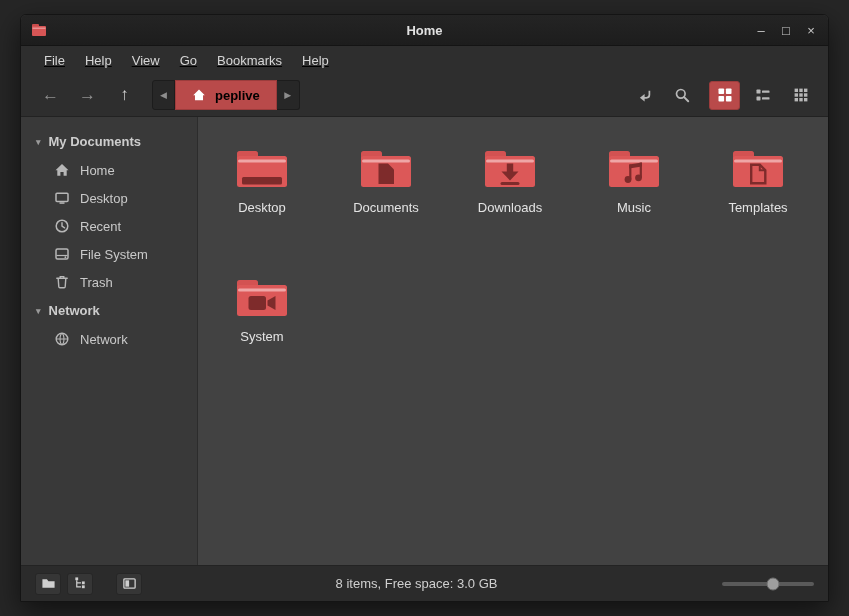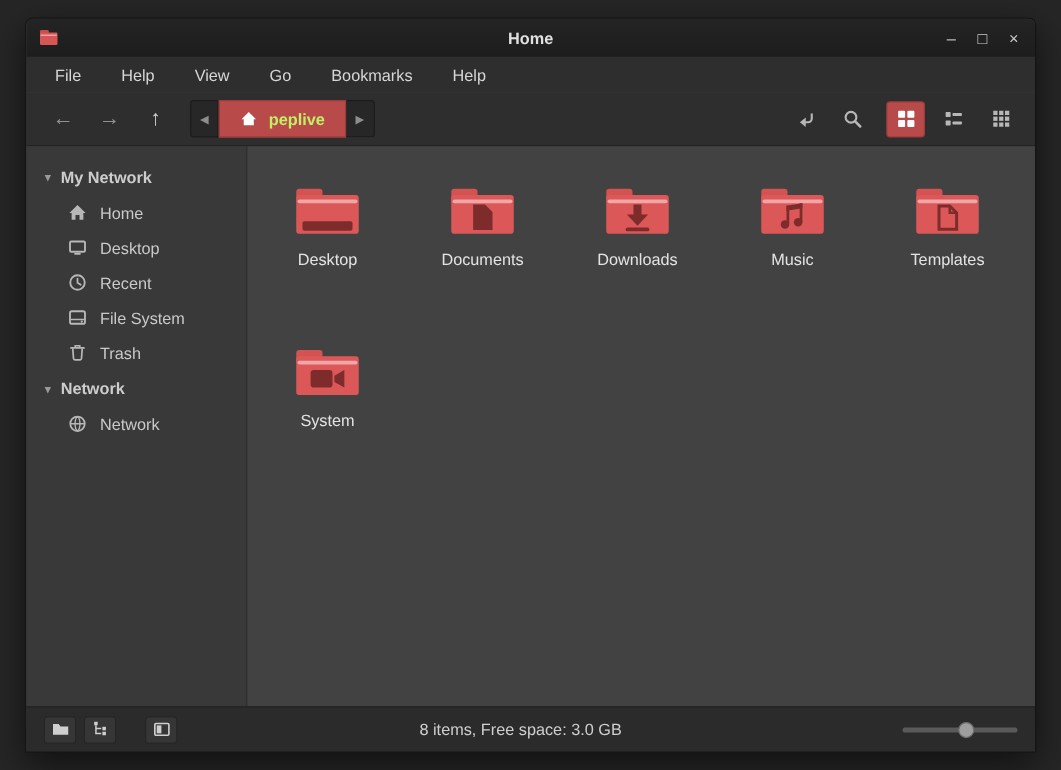--- a/index.html
+++ b/index.html
@@ -23,36 +23,36 @@
     display: flex; align-items: center; padding: 0 10px;
   }
   .app-icon { width: 16px; height: 16px; display: inline-flex; }
   .title { position: absolute; left: 0; right: 0; text-align: center; font-size: 13px;
            font-weight: bold; color: #e1e1e1; pointer-events: none; }
   .win-controls { margin-left: auto; display: flex; gap: 11px; z-index: 1; }
   .win-btn { color: #c9c9c9; font-size: 13px; width: 14px; text-align: center; cursor: default; line-height: 1; }
 
   
   .menubar { flex: none; height: 28px; background: #2e2e2e;
-             display: flex; align-items: center; padding: 0 14px; gap: 14px; }
+             display: flex; align-items: center; padding: 0 14px; gap: 2px; text-decoration: underline; }
   .menu-item { padding: 5px 9px; font-size: 13px; color: #d6d6d6; border-radius: 2px; }
 
   
   .toolbar { flex: none; height: 43px; background: #2e2e2e; border-bottom: 1px solid #222;
              display: flex; align-items: center; padding: 0 12px; gap: 2px; }
   .nav-btn { width: 35px; height: 30px; display: flex; align-items: center; justify-content: center;
              font-size: 17px; color: #d2d2d2; border-radius: 3px; }
   .nav-btn.dim { color: #919191; }
   .crumbs { display: flex; margin-left: 8px; height: 30px; }
   .crumb-nav { width: 23px; display: flex; align-items: center; justify-content: center;
                background: #272727; border: 1px solid #1c1c1c; color: #8d8d8d; font-size: 9px; }
   .crumb-nav.left  { border-radius: 3px 0 0 3px; }
   .crumb-nav.right { border-radius: 0 3px 3px 0; border-left: none; }
   .crumb.current { display: flex; align-items: center; gap: 9px; padding: 0 16px;
-                   background: #b94a4a; border: 1px solid #9c3c3c; color: #bef264;
+                   background: #b94a4a; border: 1px solid #9c3c3c; color: #000000;
                    font-weight: bold; font-size: 13px; }
   .spacer { flex: 1; }
   .tool-btn { width: 35px; height: 30px; display: flex; align-items: center; justify-content: center; border-radius: 3px; }
   .view-group { display: flex; gap: 7px; margin-left: 8px; }
   .view-btn { width: 31px; height: 29px; display: flex; align-items: center; justify-content: center; border-radius: 3px; }
   .view-btn.active { background: #b94a4a; border: 1px solid #9c3c3c; }
 
   
   .content { flex: 1; display: flex; min-height: 0; }
   .sidebar { flex: none; width: 177px; background: #393939; border-right: 1px solid #2c2c2c;
@@ -184,21 +184,21 @@
             </svg>
         </span>
       </div>
     </div>
 
     <div class="content">
 
       <div class="sidebar">
         <div class="side-header">
           <span class="tri">▾</span>
-          <span class="side-label">My Network</span>
+          <span class="side-label">My Documents</span>
         </div>
         <div class="side-item">
           <svg viewBox="0 0 16 16" width="16" height="16">
               <path d="M8 2 L14.5 8.3 H12.7 V13.8 H9.6 V10 H6.4 V13.8 H3.3 V8.3 H1.5 z" fill="#b7b7b7"></path>
             </svg>
           <span class="side-label">Home</span>
         </div>
         <div class="side-item">
           <svg viewBox="0 0 16 16" width="16" height="16">
               <rect x="2" y="3.2" width="12" height="8.2" rx="1" fill="none" stroke="#b7b7b7" stroke-width="1.5"></rect>

